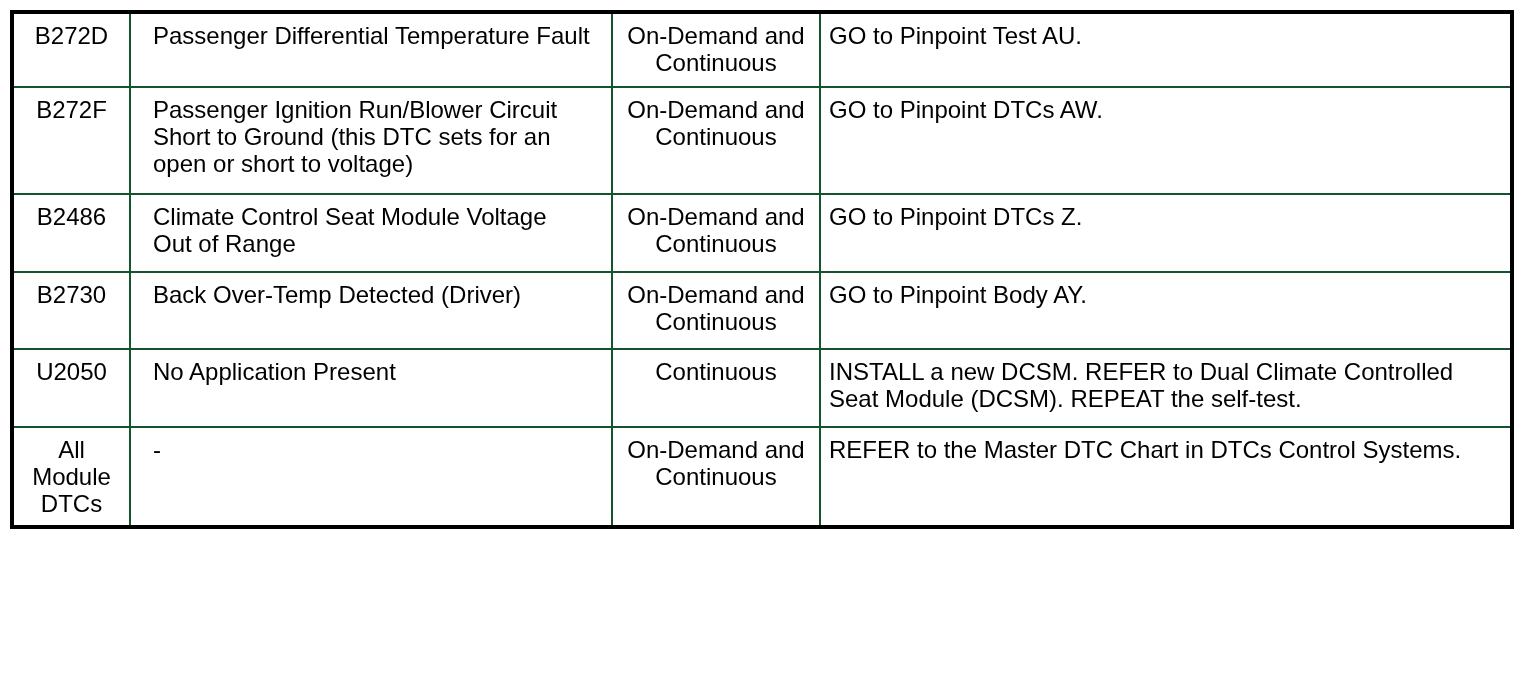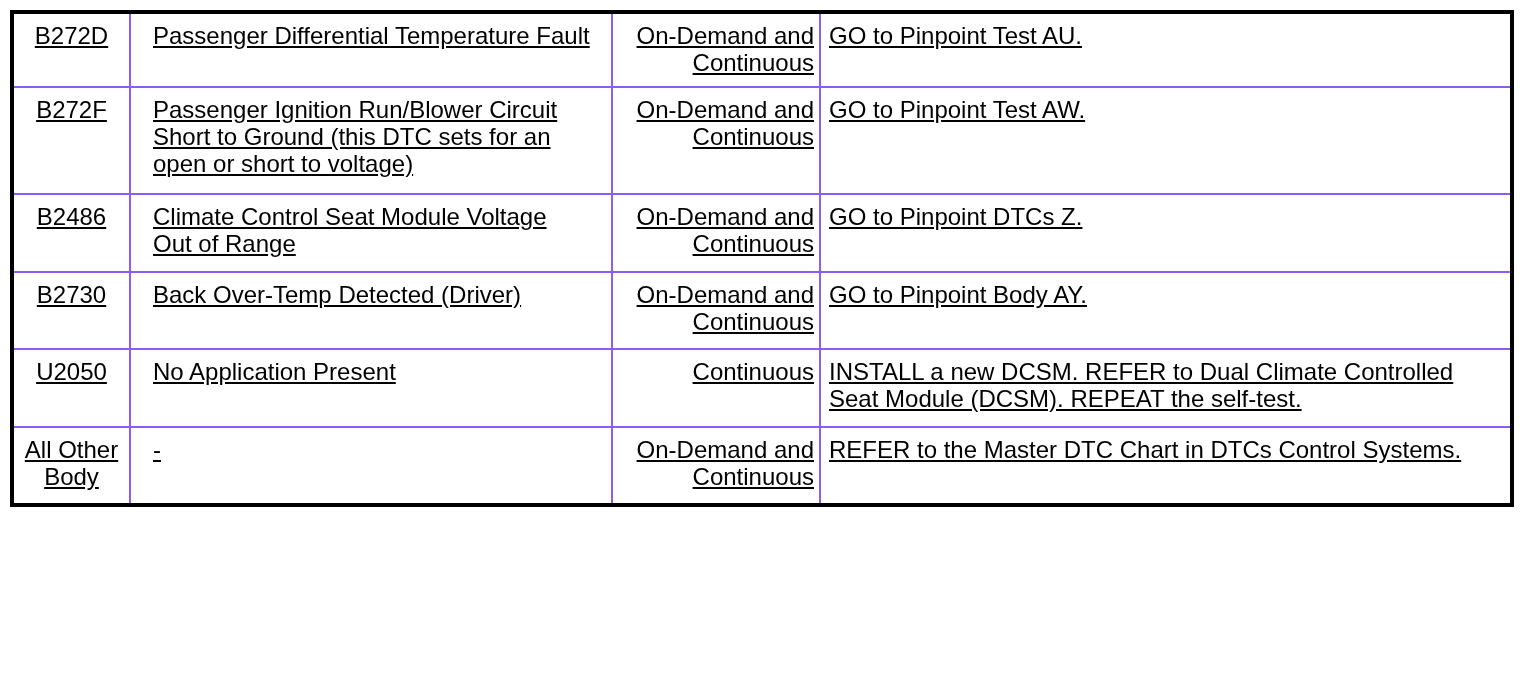--- a/index.html
+++ b/index.html
@@ -24,29 +24,28 @@
     border-collapse: collapse;
     table-layout: fixed;
     font-family: "Liberation Sans", sans-serif;
     font-size: 24px;
     line-height: 27px;
     color: #000000;
     background: #ffffff;
   }
   table.dtc-table { border: 4px solid #000000; }
   table.dtc-table td {
-    border: 2px solid #8b5cf6;
+    border: 2px solid #14532d;
     vertical-align: top;
     overflow: hidden;
     word-wrap: break-word;
-    text-decoration: underline;
   }
   td.cell-code   { text-align: center; padding: 8px 4px 8px 4px; }
   td.cell-desc   { text-align: left;   padding: 8px 20px 8px 22px; }
-  td.cell-type   { text-align: right; padding: 8px 5px 8px 5px; }
+  td.cell-type   { text-align: center; padding: 8px 5px 8px 5px; }
   td.cell-action { text-align: left;   padding: 8px 12px 8px 8px; }
   tr.row-1 { height: 75px; }
   tr.row-2 { height: 108px; }
   tr.row-3 { height: 107px; }
   tr.row-4 { height: 78px; }
   tr.row-5 { height: 78px; }
   tr.row-6 { height: 77px; }
   tr.row-7 { height: 78px; }
   tr.row-8 { height: 78px; }
 </style>
@@ -65,41 +64,41 @@
       <tr class="row-1">
         <td class="cell-code">B272D</td>
         <td class="cell-desc">Passenger Differential Temperature Fault</td>
         <td class="cell-type">On-Demand and Continuous</td>
         <td class="cell-action">GO to Pinpoint Test AU.</td>
       </tr>
       <tr class="row-3">
         <td class="cell-code">B272F</td>
         <td class="cell-desc">Passenger Ignition Run/Blower Circuit Short to Ground (this DTC sets for an open or short to voltage)</td>
         <td class="cell-type">On-Demand and Continuous</td>
-        <td class="cell-action">GO to Pinpoint Test AW.</td>
+        <td class="cell-action">GO to Pinpoint DTCs AW.</td>
       </tr>
       <tr class="row-4">
         <td class="cell-code">B2486</td>
         <td class="cell-desc">Climate Control Seat Module Voltage Out of Range</td>
         <td class="cell-type">On-Demand and Continuous</td>
         <td class="cell-action">GO to Pinpoint DTCs Z.</td>
       </tr>
       <tr class="row-6">
         <td class="cell-code">B2730</td>
         <td class="cell-desc">Back Over-Temp Detected (Driver)</td>
         <td class="cell-type">On-Demand and Continuous</td>
         <td class="cell-action">GO to Pinpoint Body AY.</td>
       </tr>
       <tr class="row-7">
         <td class="cell-code">U2050</td>
         <td class="cell-desc">No Application Present</td>
         <td class="cell-type">Continuous</td>
         <td class="cell-action">INSTALL a new DCSM. REFER to Dual Climate Controlled Seat Module (DCSM). REPEAT the self-test.</td>
       </tr>
       <tr class="row-8">
-        <td class="cell-code">All Other Body</td>
+        <td class="cell-code">All Module DTCs</td>
         <td class="cell-desc">-</td>
         <td class="cell-type">On-Demand and Continuous</td>
         <td class="cell-action">REFER to the Master DTC Chart in DTCs Control Systems.</td>
       </tr>
     </tbody>
   </table>
 </div>
 
 </body></html>

